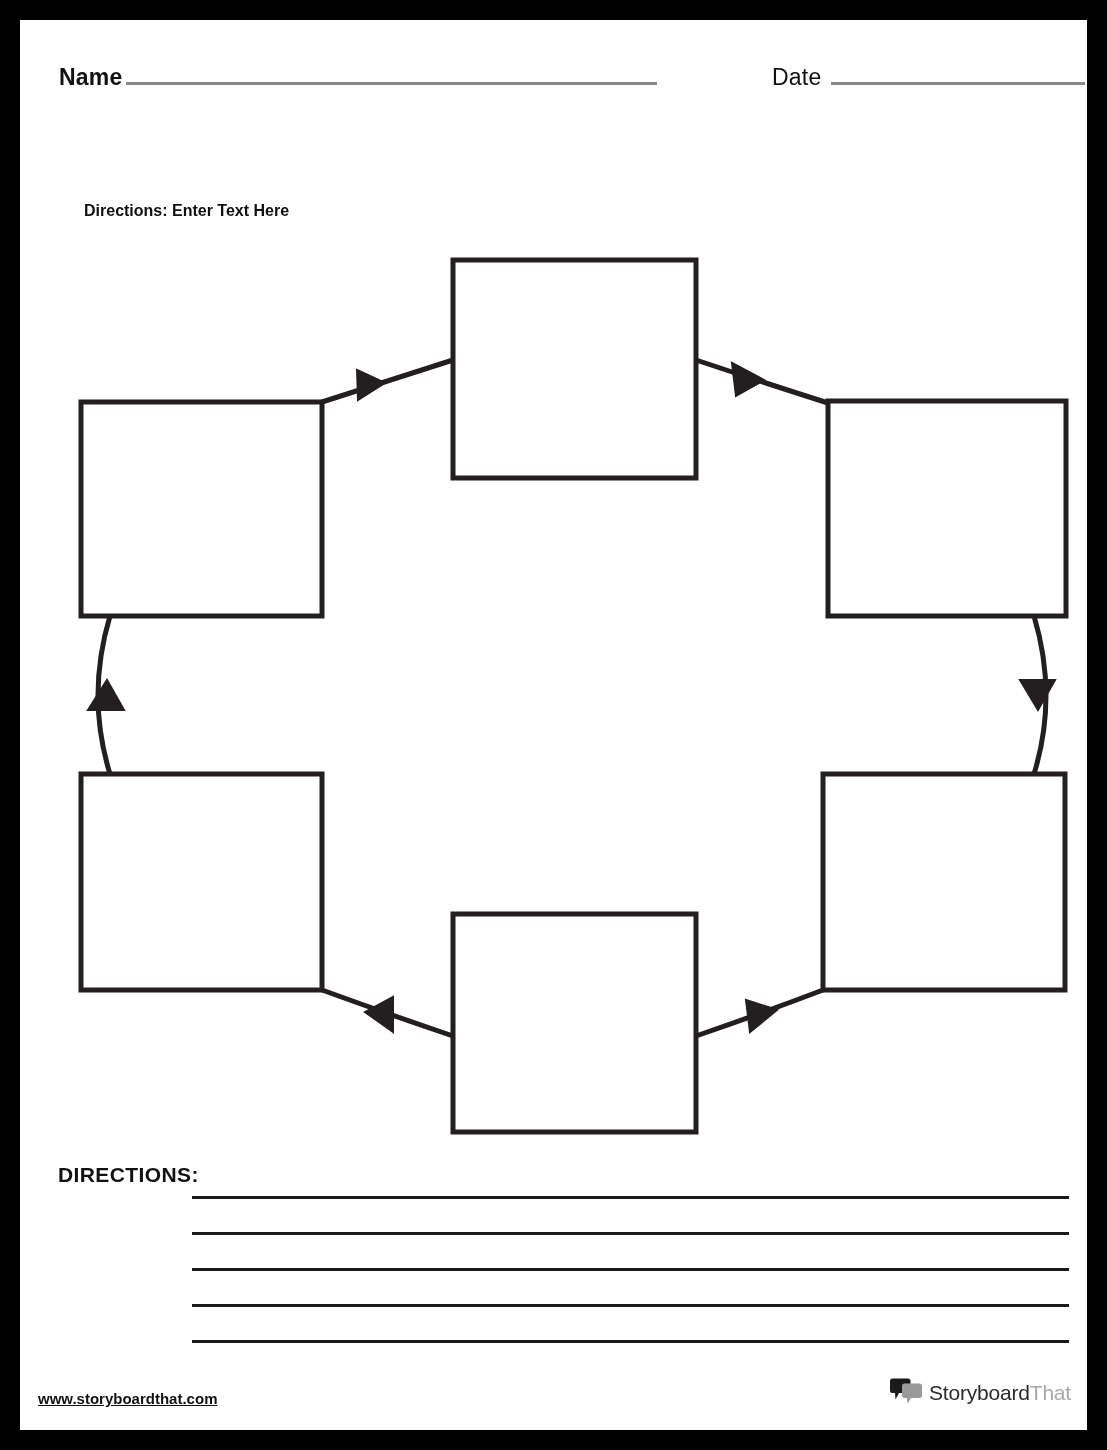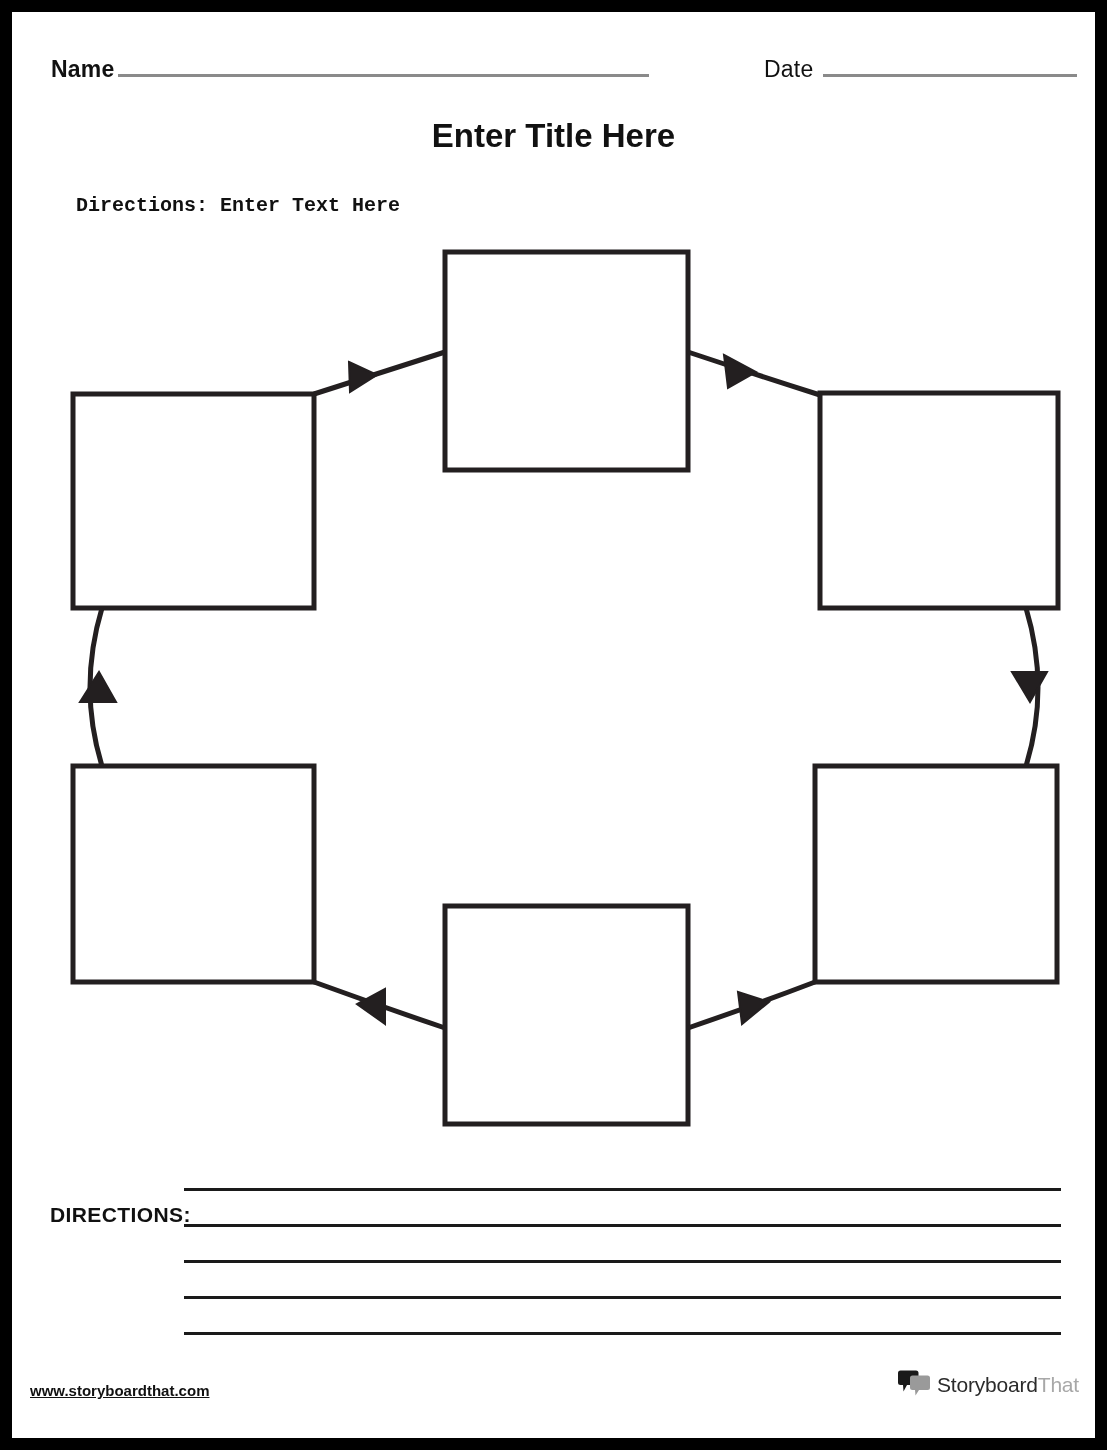--- a/index.html
+++ b/index.html
@@ -9,21 +9,21 @@
   }
   body {
     font-family: "Liberation Sans", sans-serif;
   }
   .page {
     position: relative;
     width: 1107px;
     height: 1450px;
     background: #000000;
     box-sizing: border-box;
-    padding: 12px;
+    padding: 20px;
     overflow: hidden;
   }
   .sheet {
     position: relative;
     width: 100%;
     height: 100%;
     background: #ffffff;
     box-sizing: border-box;
     overflow: hidden;
   }
@@ -74,24 +74,23 @@
     font-size: 33px;
     font-weight: bold;
     color: #111111;
   }
 
   
   .directions-top {
     position: absolute;
     left: 64px;
     top: 182px;
-    font-size: 20px;
-    font-weight: bold;
-    color: #111111;
-    font-family: Liberation Mono, monospace;
+    font-size: 16px;
+    font-weight: bold;
+    color: #111111;
   }
 
   
   .diagram {
     position: absolute;
     left: 0;
     top: 0;
     width: 1085px;
     height: 1428px;
     pointer-events: none;
@@ -102,21 +101,20 @@
 
   
   .directions-bottom-label {
     position: absolute;
     left: 38px;
     top: 1143px;
     font-size: 21px;
     font-weight: bold;
     color: #111111;
     letter-spacing: 0.4px;
-    margin-top: 48px;
   }
   .write-lines {
     position: absolute;
     left: 172px;
     top: 1176px;
     width: 877px;
   }
   .write-line {
     height: 3px;
     background: #1a1a1a;
@@ -154,21 +152,20 @@
 <body>
 
 <div class="page">
   <div class="sheet">
 
     <div class="hdr-name-label">Name</div>
     <div class="hdr-name-rule"></div>
     <div class="hdr-date-label">Date</div>
     <div class="hdr-date-rule"></div>
 
-    <div class="title">Enter Title Here</div>
 
     <div class="directions-top">Directions: Enter Text Here</div>
 
     <div class="diagram">
       <svg width="1085" height="1428" viewBox="0 0 1085 1428" xmlns="http://www.w3.org/2000/svg">
         <g fill="none" stroke="#231f20" stroke-width="5" stroke-linejoin="miter">
 
           <rect x="433" y="240" width="243" height="218"></rect>
           <rect x="808" y="381" width="238" height="215"></rect>
           <rect x="803" y="754" width="242" height="216"></rect>

